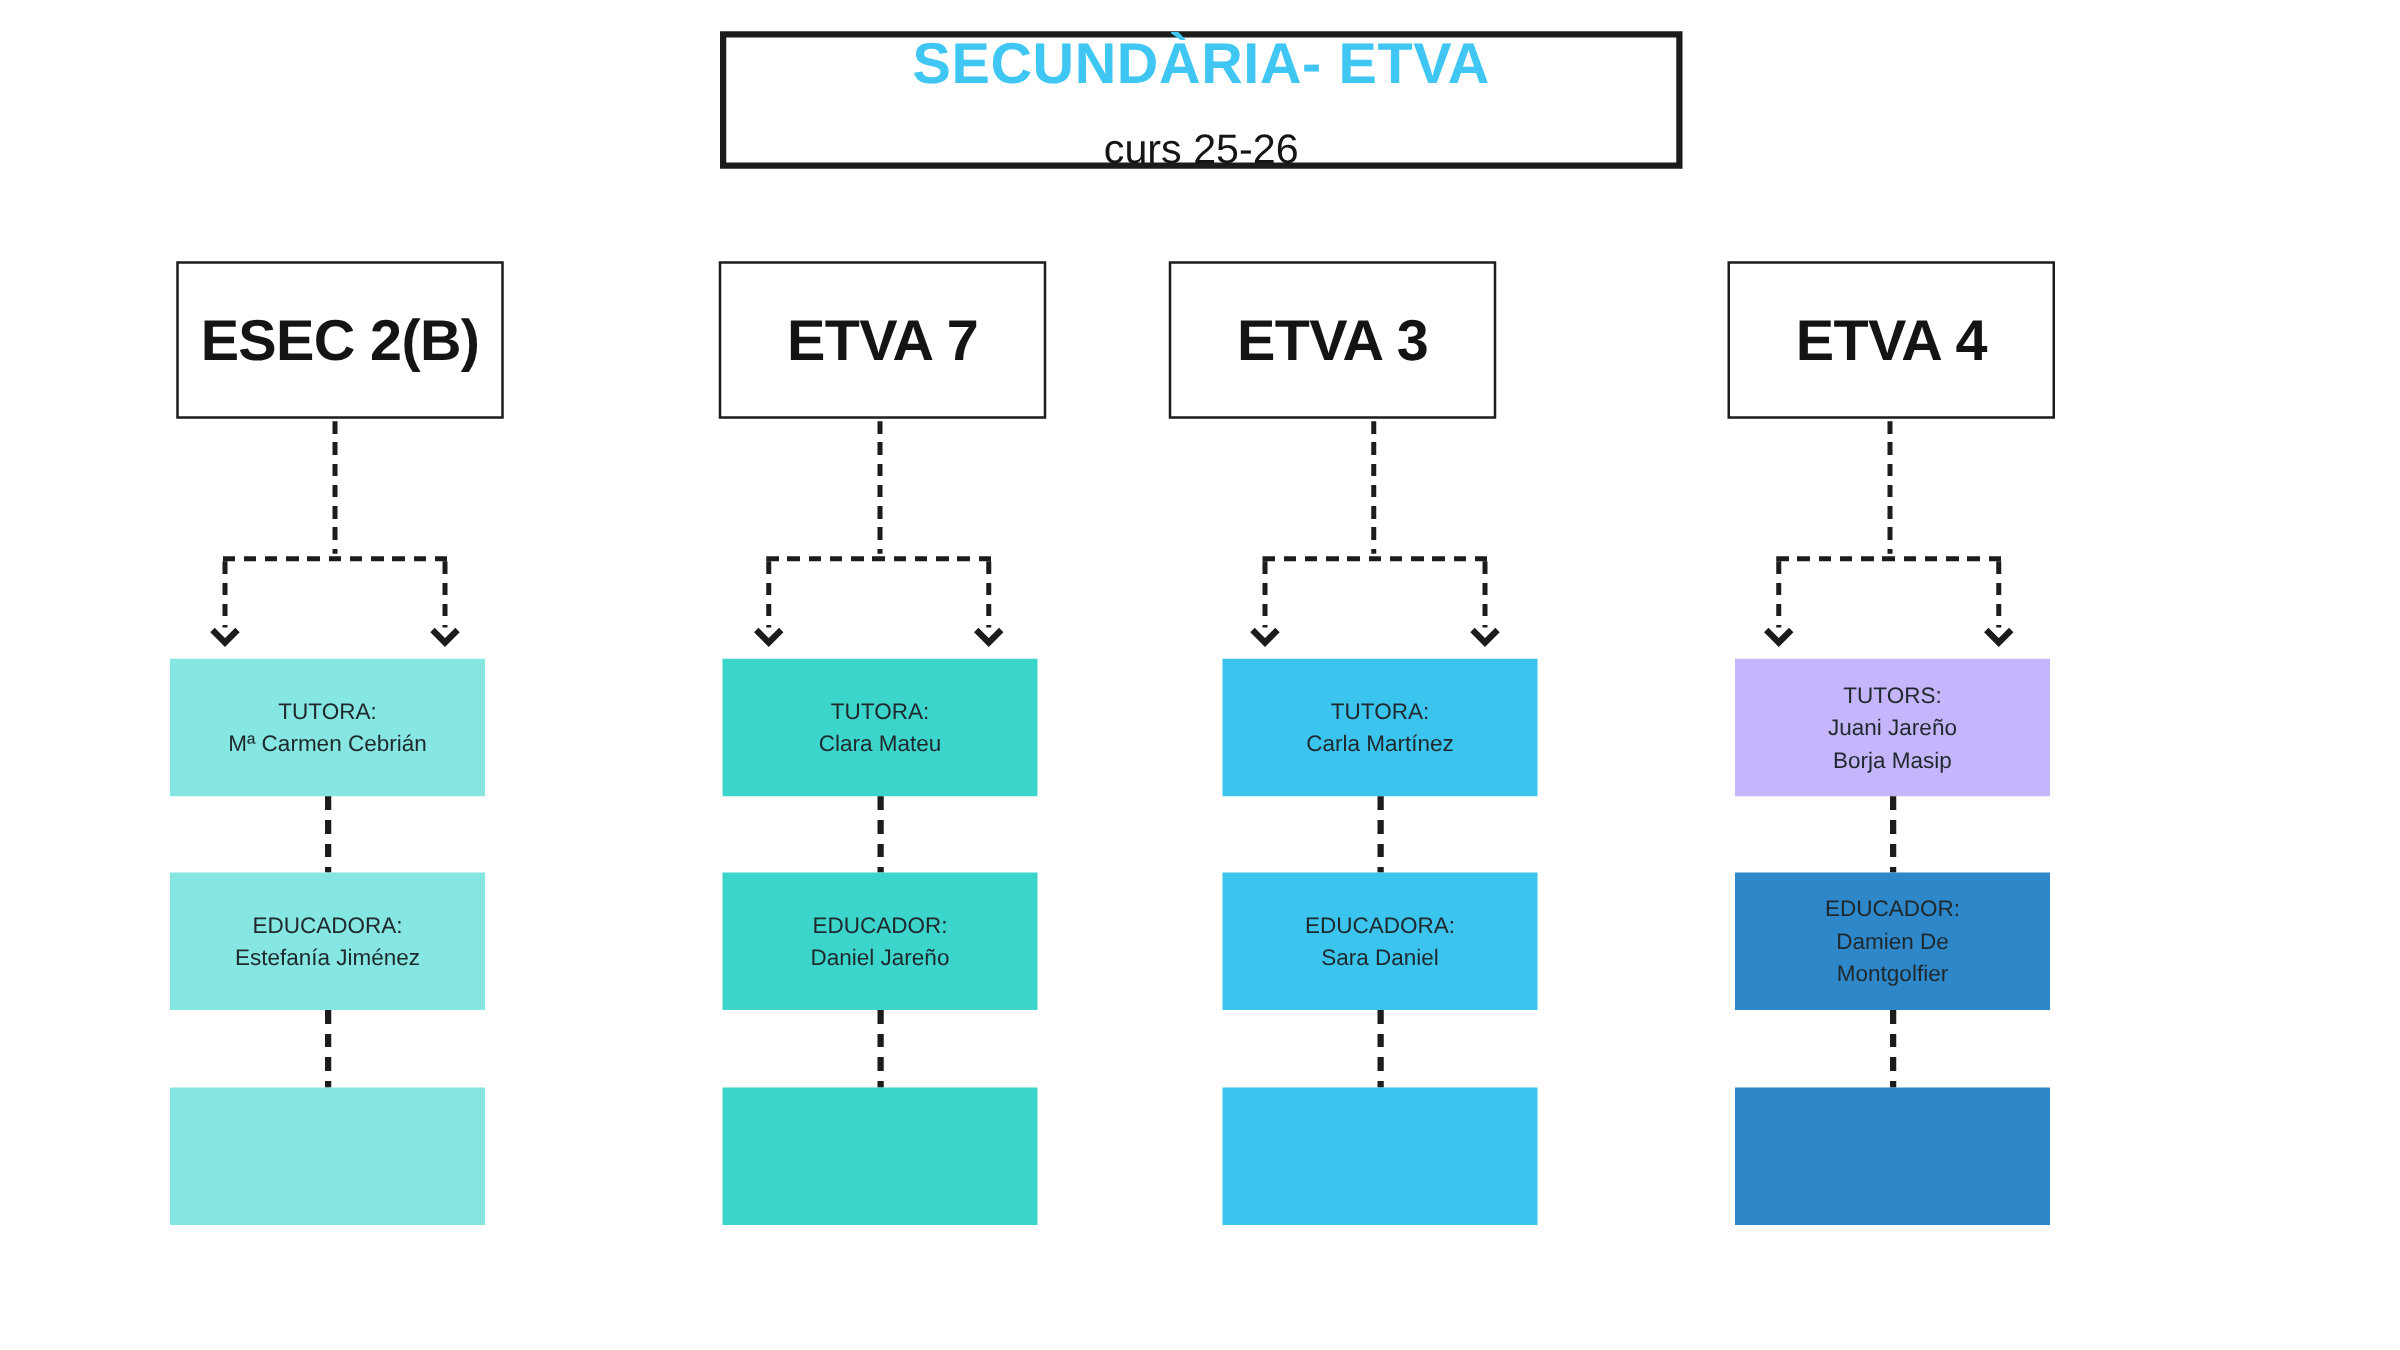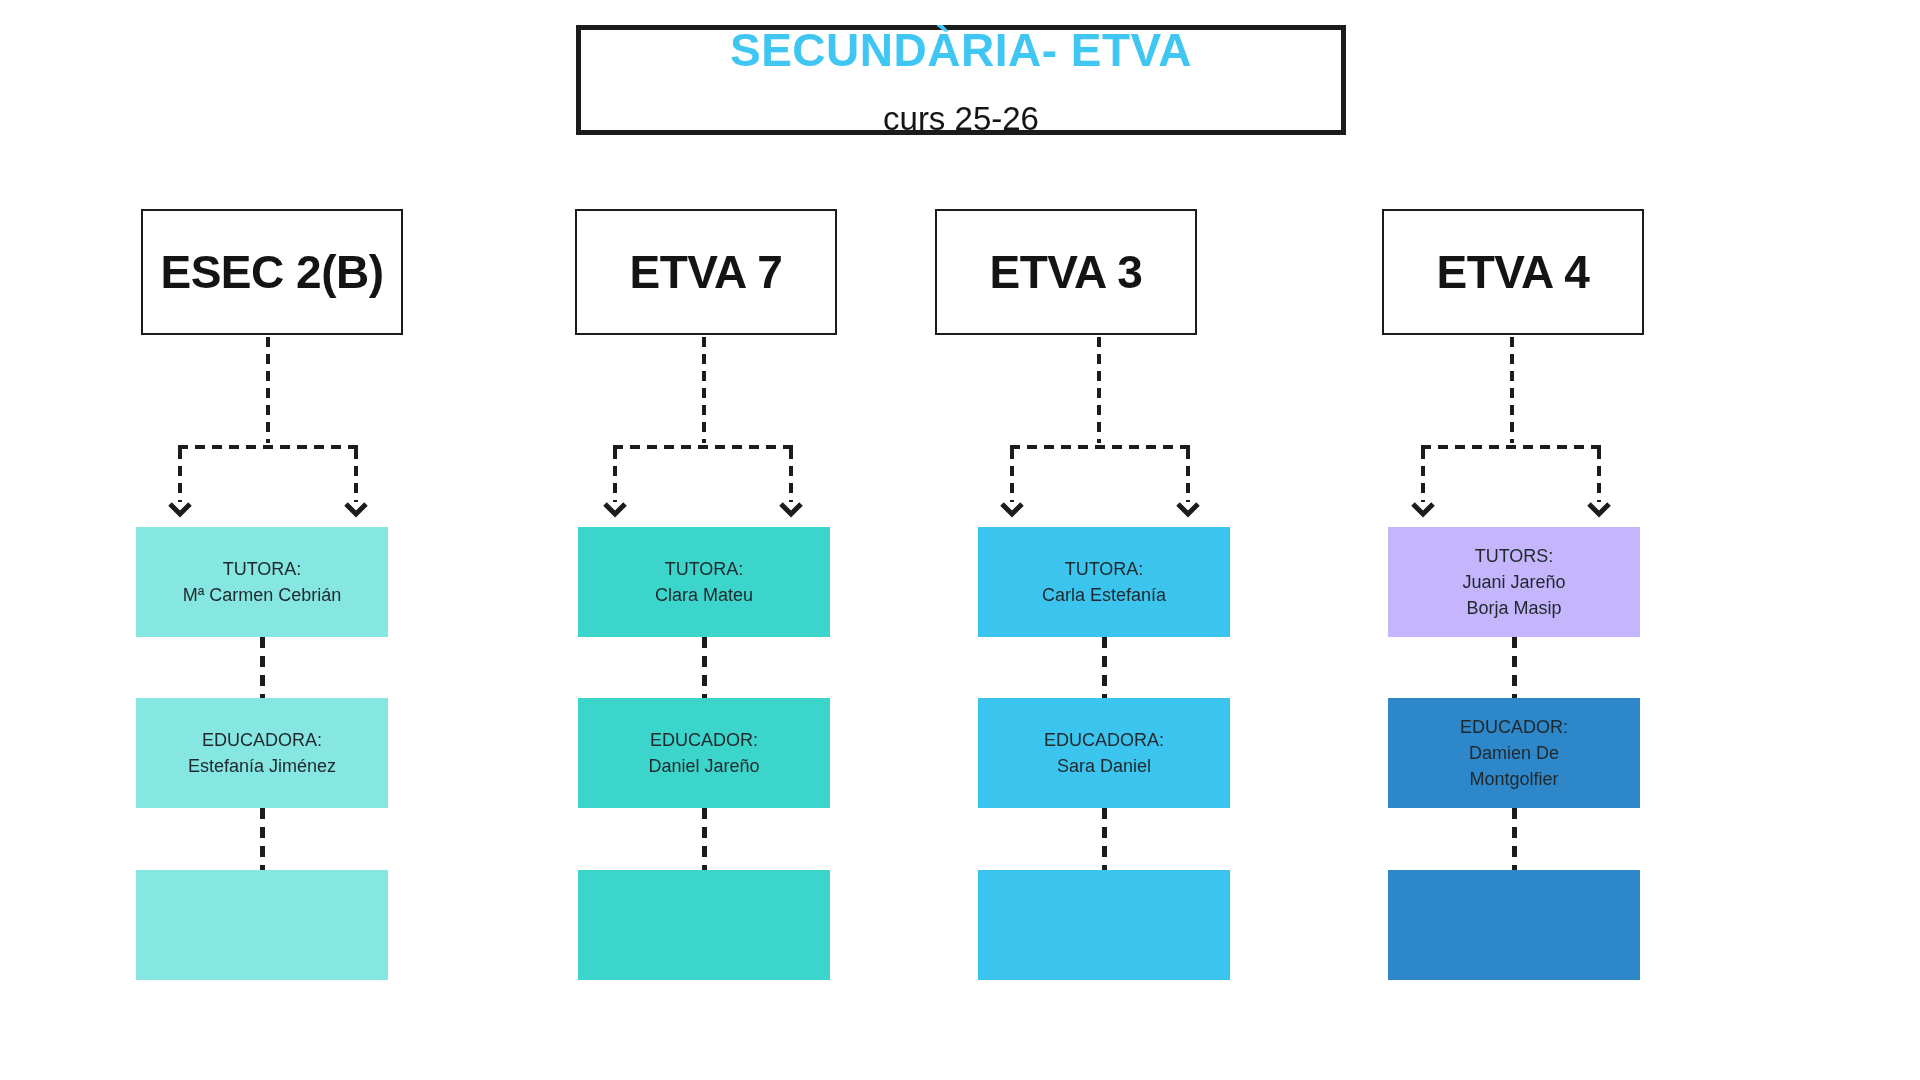--- a/index.html
+++ b/index.html
@@ -106,21 +106,21 @@
     <div class="vdash" style="left:1010px;top:449px;height:53px"></div>
     <div class="vdash" style="left:1186px;top:449px;height:53px"></div>
     <svg class="arrow" style="left:999px" width="26" height="16" viewBox="0 0 26 16">
         <polyline points="3,2 13,12 23,2" fill="none" stroke="#1c1c1c" stroke-width="5"></polyline>
       </svg>
     <svg class="arrow" style="left:1175px" width="26" height="16" viewBox="0 0 26 16">
         <polyline points="3,2 13,12 23,2" fill="none" stroke="#1c1c1c" stroke-width="5"></polyline>
       </svg>
     <div class="cbox" style="left: 978px; top: 527px; background: rgb(59, 197, 238);">
       <div>TUTORA:</div>
-      <div>Carla Estefanía</div>
+      <div>Carla Martínez</div>
     </div>
     <div class="vlink" style="left:1102px;top:637px;height:61px"></div>
     <div class="cbox" style="left: 978px; top: 698px; background: rgb(59, 197, 238);">
       <div>EDUCADORA:</div>
       <div>Sara Daniel</div>
     </div>
     <div class="vlink" style="left:1102px;top:808px;height:62px"></div>
     <div class="cbox" style="left: 978px; top: 870px; background: rgb(59, 197, 238);"></div>
   </div>
 

